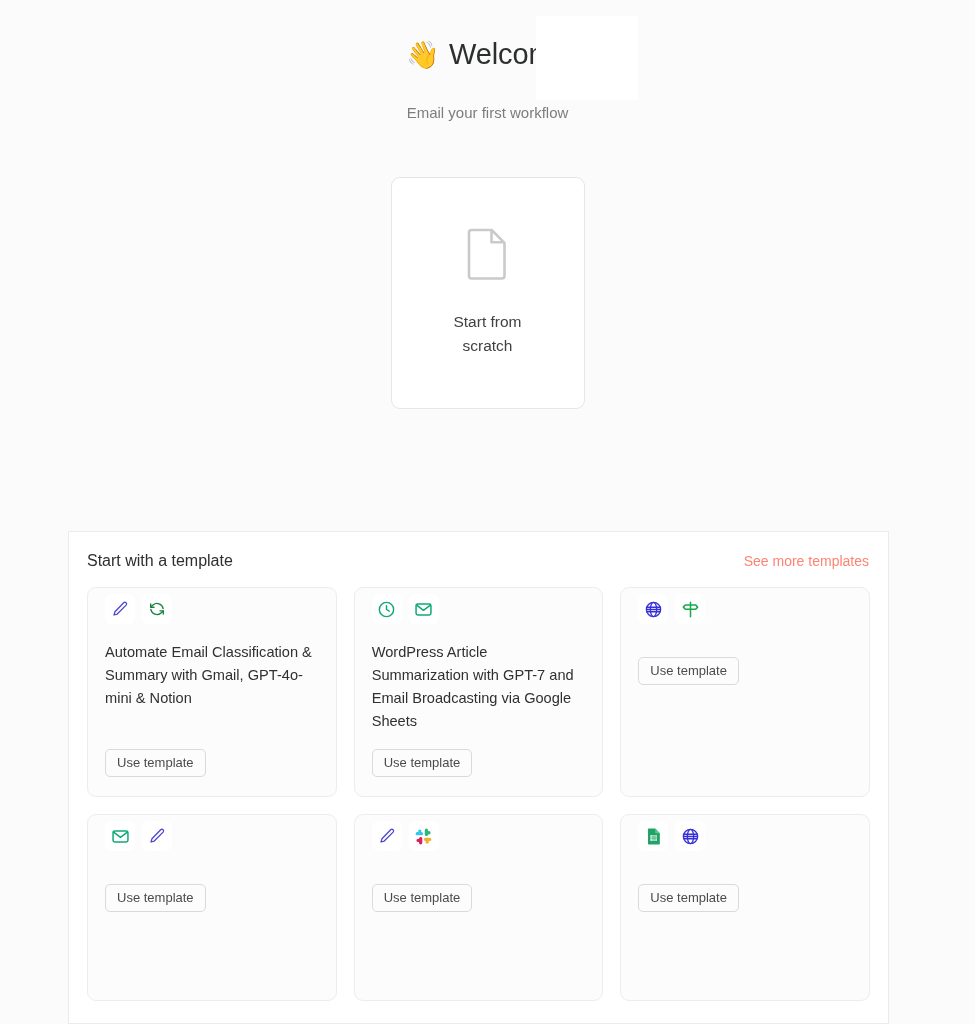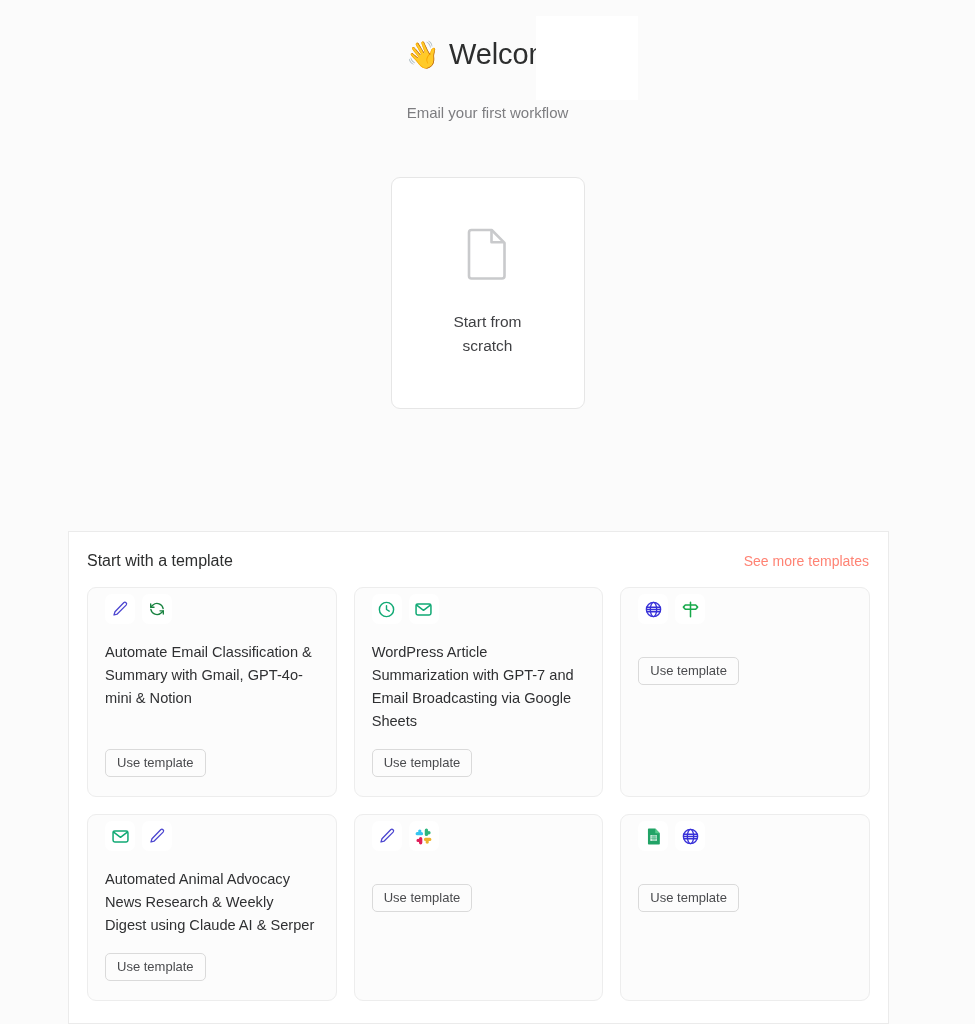--- a/index.html
+++ b/index.html
@@ -258,21 +258,20 @@
       <rect x="2.6" y="5.2" width="18.8" height="13.6" rx="2.2" stroke="#10a974" stroke-width="1.9"></rect>
       <path d="M3.4 6.6l8.6 6.4 8.6-6.4" stroke="#10a974" stroke-width="1.9" stroke-linecap="round" stroke-linejoin="round"></path>
     </svg>
   </span>
           <span class="icon-chip">
     <svg width="18" height="18" viewBox="0 0 24 24" fill="none">
       <path d="M16.9 3.6a2.3 2.3 0 0 1 3.25 3.25L8.3 18.7 4 20l1.3-4.3L16.9 3.6z" stroke="#4b45d0" stroke-width="1.7" stroke-linecap="round" stroke-linejoin="round"></path>
     </svg>
   </span>
         </div>
-        <div class="tpl-title">Automated Animal Advocacy News Research &amp; Weekly Digest using Claude AI &amp; Serper</div>
         <button class="use-btn">Use template</button>
       </div>
       <div class="tpl-card">
         <div class="icon-row">
           <span class="icon-chip">
     <svg width="18" height="18" viewBox="0 0 24 24" fill="none">
       <path d="M16.9 3.6a2.3 2.3 0 0 1 3.25 3.25L8.3 18.7 4 20l1.3-4.3L16.9 3.6z" stroke="#4b45d0" stroke-width="1.7" stroke-linecap="round" stroke-linejoin="round"></path>
     </svg>
   </span>
           <span class="icon-chip">

